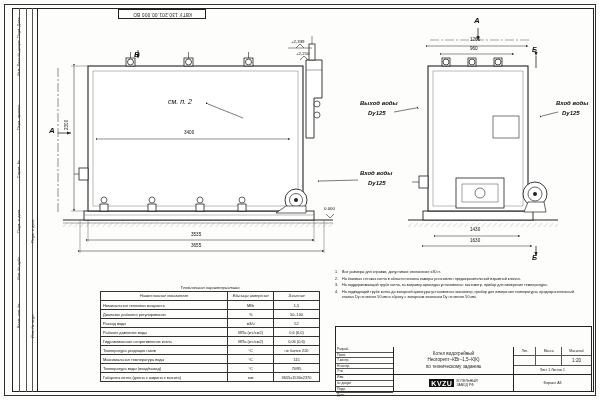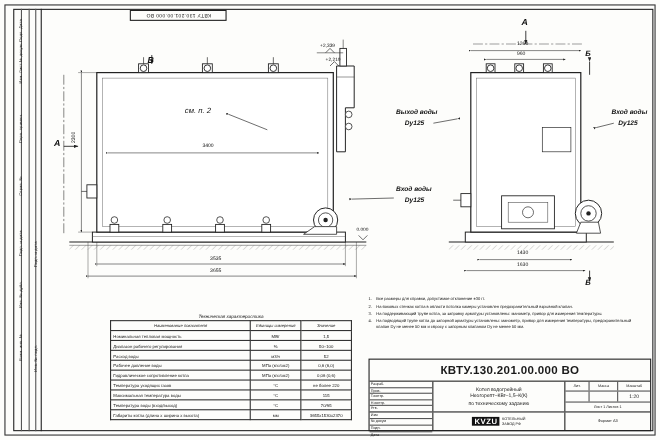--- a/index.html
+++ b/index.html
@@ -369,21 +369,20 @@
         <span class="num">3.</span>
         <span>На поддерживающий трубе котла, за заправку арматуры установлены: манометр, прибор для измерения температуры.</span>
       </div>
       <div class="note">
         <span class="num">4.</span>
         <span>На подводящий трубе котла до запорной арматуры установлены: манометр, прибор для измерения температуры, предохранительный клапан  Dy не менее 50 мм и сбросу с запорным клапаном  Dy не менее 50 мм.</span>
       </div>
     </div>
 
     <div class="titleblock">
-      <div class="tb-title">КВТУ.130.201.00.000 ВО</div>
 
       <div class="tb-mid">
         <div class="tb-left-cols">
           <div class="r">Разраб.</div>
           <div class="r">Пров.</div>
           <div class="r">Т.контр.</div>
           <div class="r">Н.контр.</div>
           <div class="r">Утв.</div>
         </div>
         <div class="tb-name">

